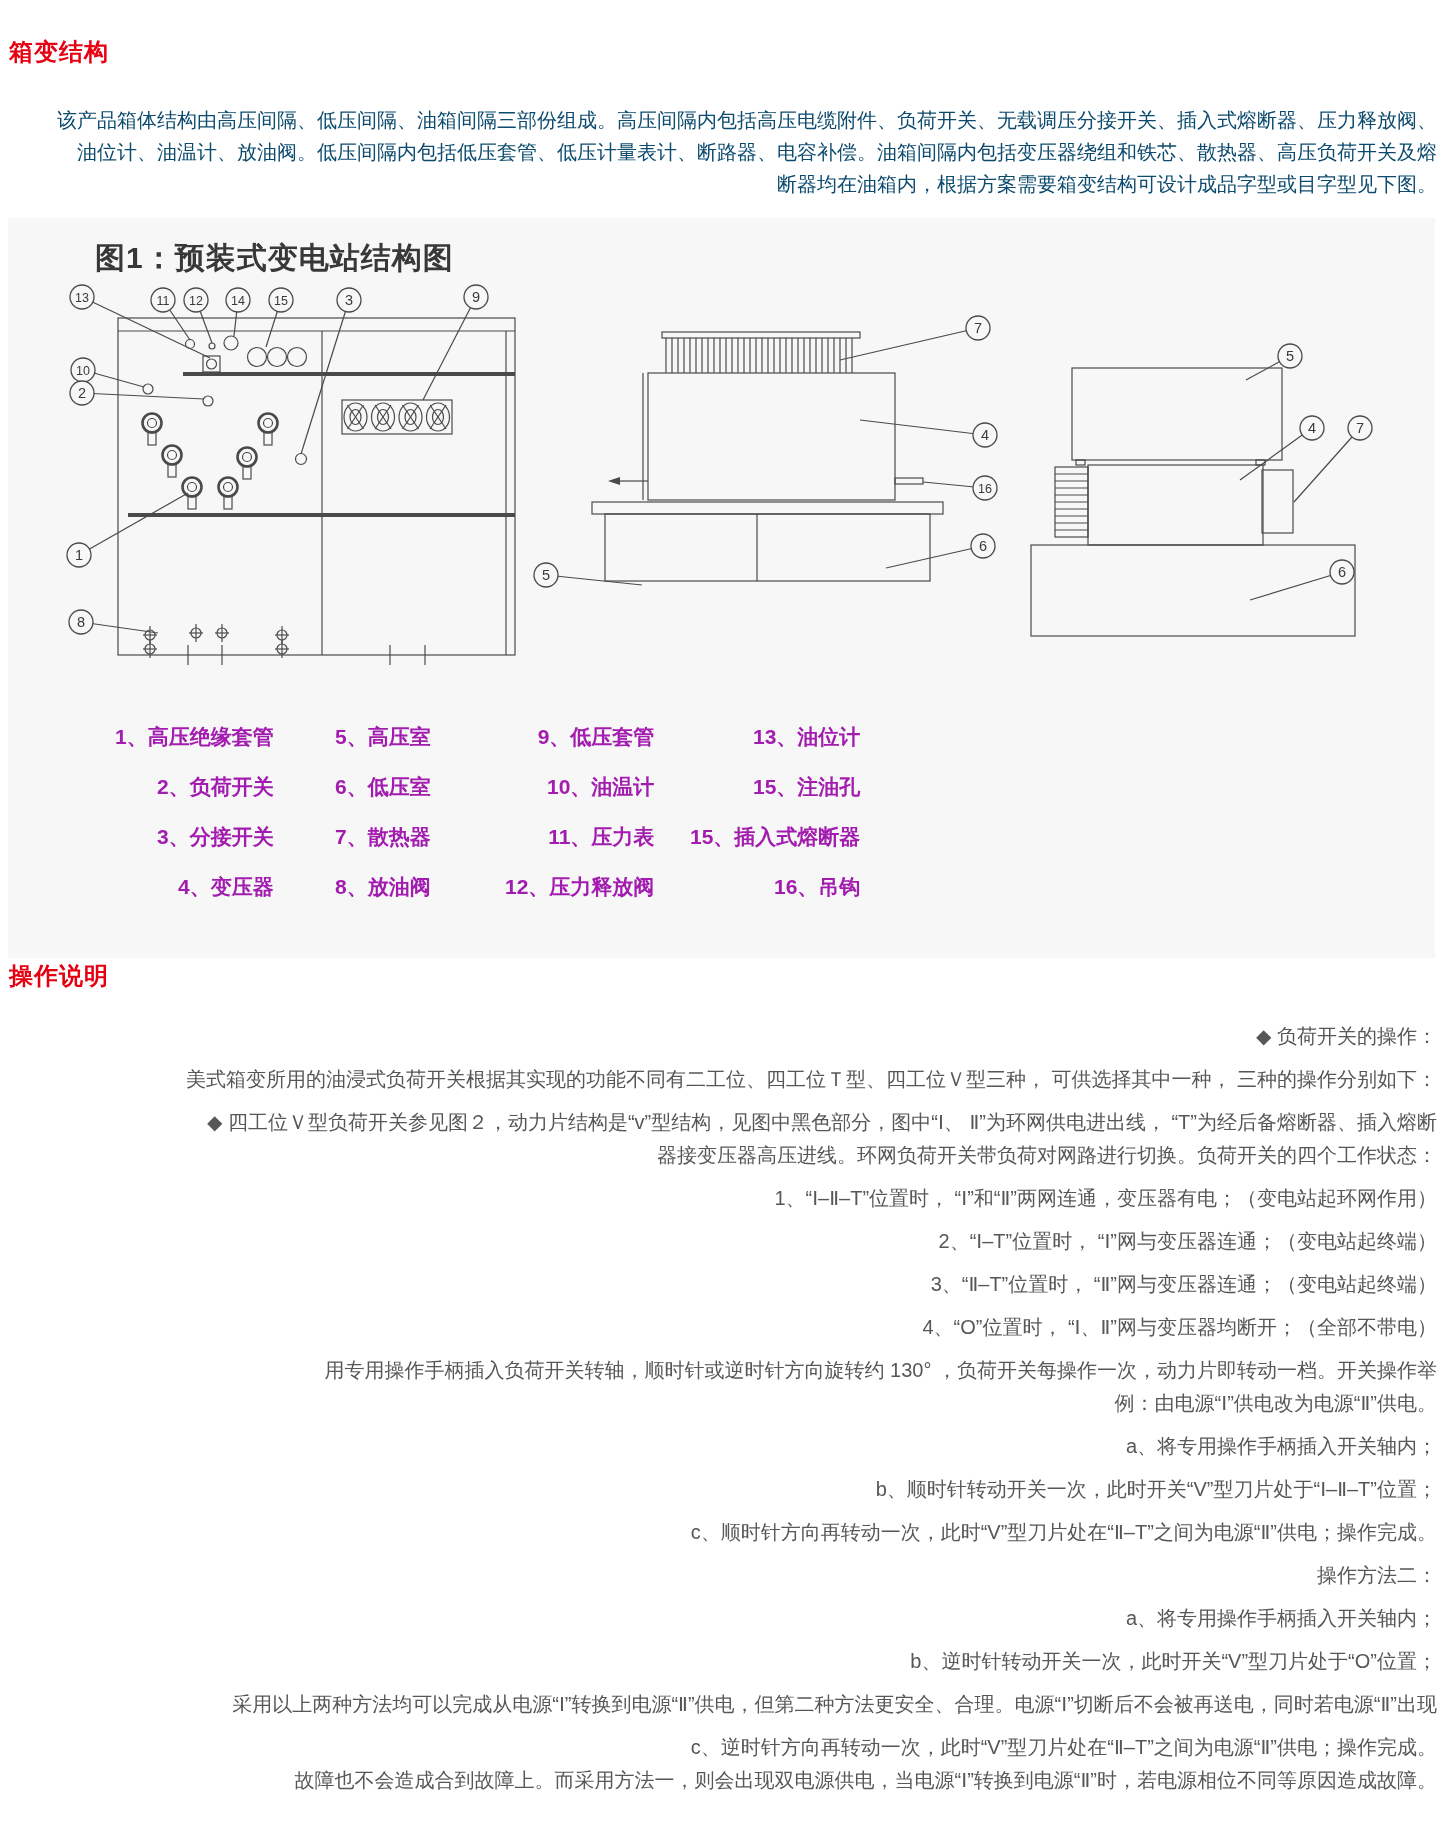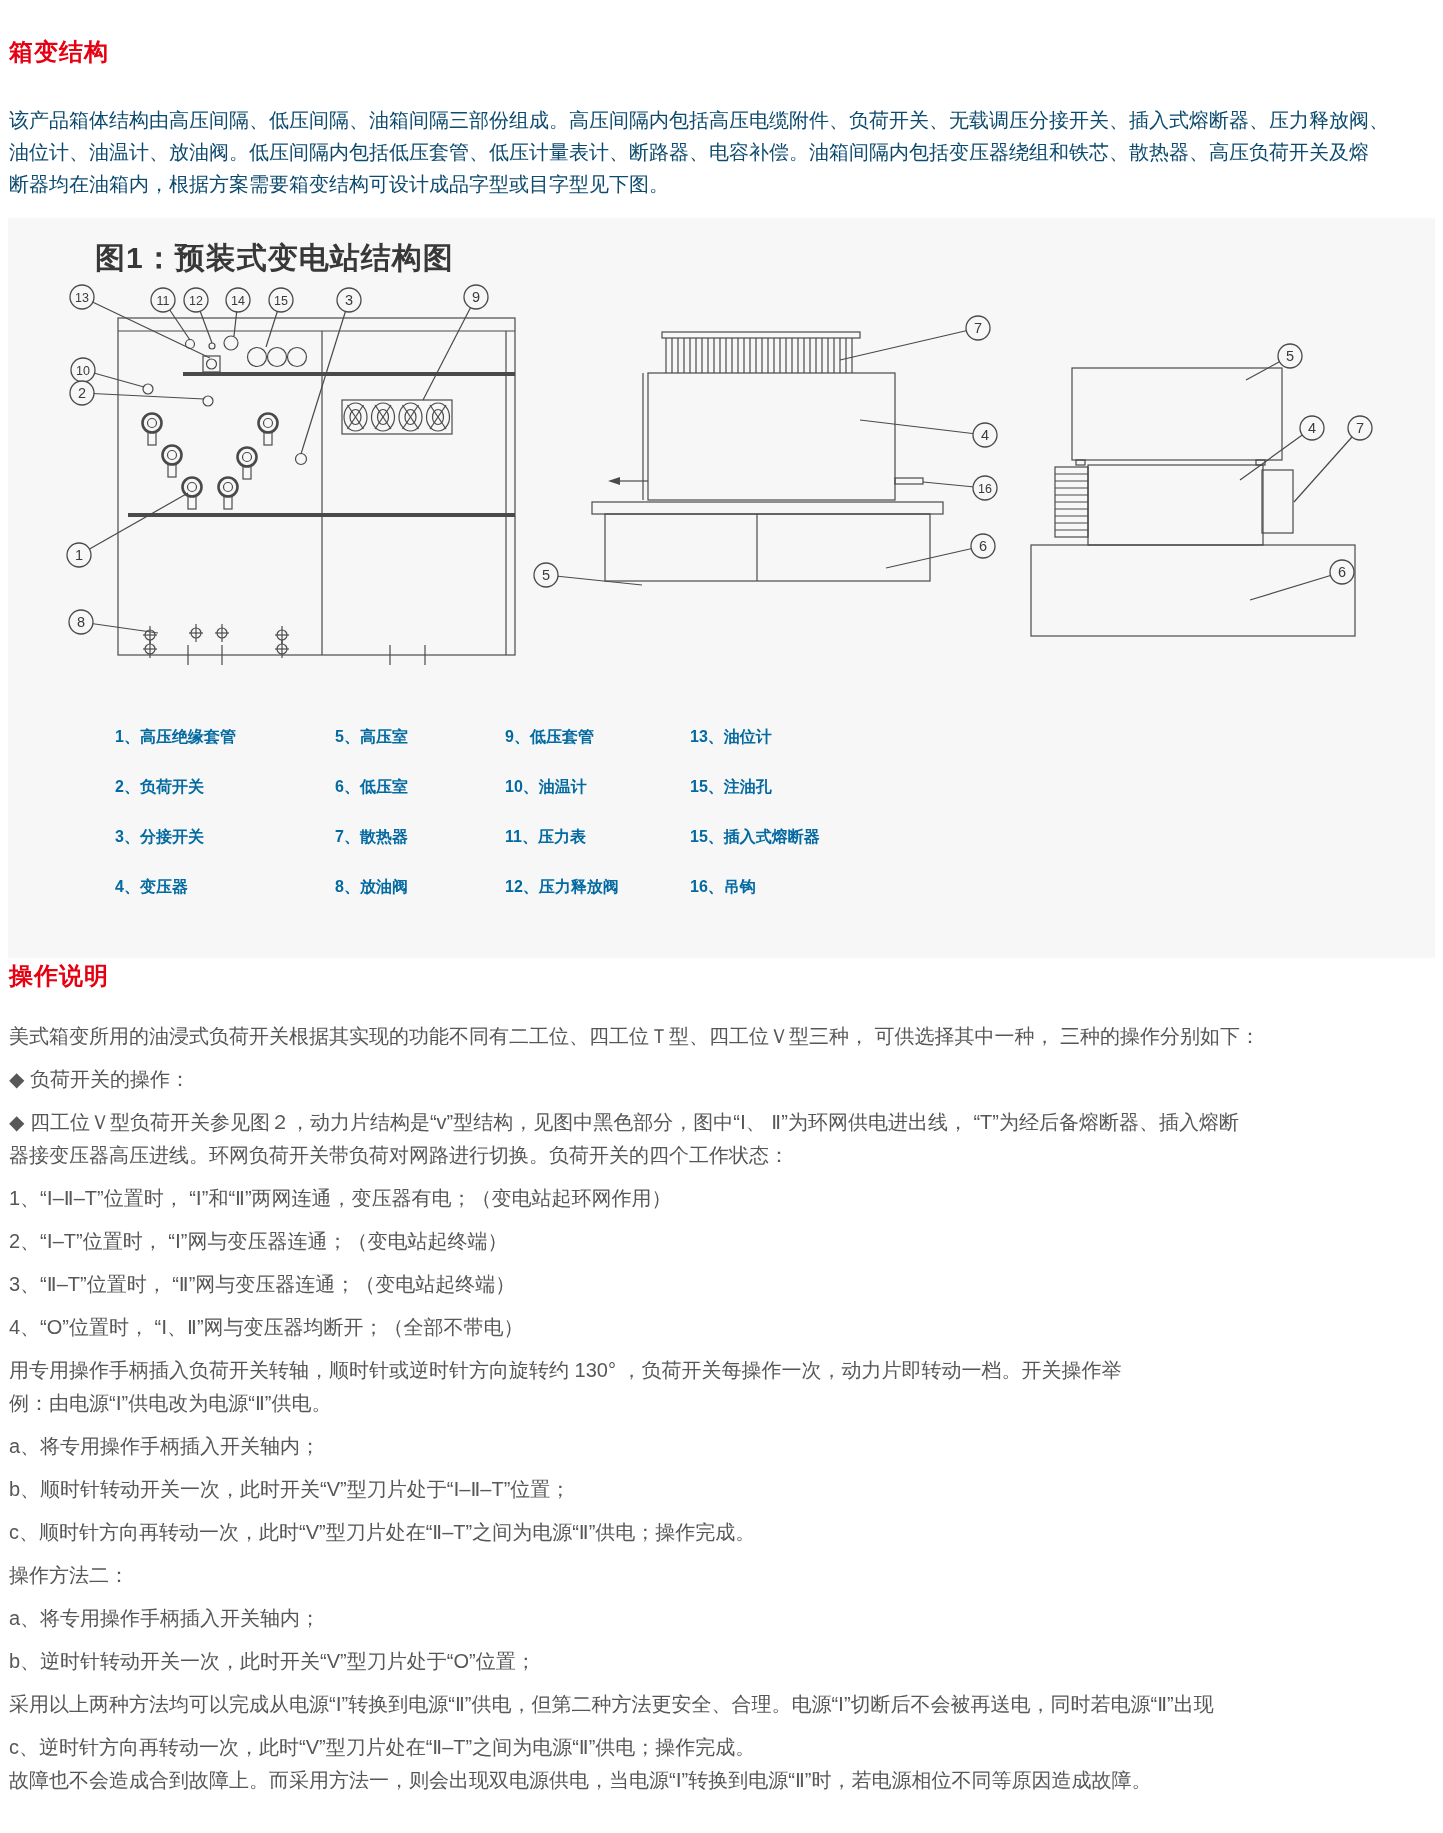--- a/index.html
+++ b/index.html
@@ -1,19 +1,19 @@
 <!DOCTYPE html>
 <html><head>
 <meta charset="utf-8">
 <style>
   * { margin:0; padding:0; box-sizing:border-box; }
   html,body { background:#ffffff; overflow-x:hidden; }
   .page {
     position:relative; width:1443px; height:1833px; background:#ffffff;
-    font-family:"Liberation Sans","DejaVu Sans",sans-serif; color:#575757;
+    font-family:"Liberation Sans","DejaVu Sans",sans-serif; color:#575757;text-align:right;
   }
   .sec-title {
     position:absolute; left:9px; font-size:24px; font-weight:bold; color:#e60012;
     letter-spacing:1px;
   }
   #sec1-title { top:36px; }
   #sec2-title { top:960px; }
   .intro {
     position:absolute; left:9px; top:104px; width:1428px;
     font-size:20px; line-height:32px; color:#0c4a6e;
@@ -39,22 +39,22 @@
     stroke:none; fill:#3a3a3a;
     font-family:"Liberation Sans","DejaVu Sans",sans-serif;
   }
   .legend { position:absolute; top:507px; left:0; width:100%; }
   .legend-col { position:absolute; top:0; }
   .legend-col:nth-child(1){ left:107px; }
   .legend-col:nth-child(2){ left:327px; }
   .legend-col:nth-child(3){ left:497px; }
   .legend-col:nth-child(4){ left:682px; }
   .legend-item {
-    height:24px; line-height:24px; margin-top:26px; font-size:16px;
-    font-weight:bold; color:#0369a1; white-space:nowrap;
+    height:24px; line-height:24px; margin-top:26px; font-size:21px;
+    font-weight:bold; color:#a21caf; white-space:nowrap;
   }
   .legend-item:first-child { margin-top:0; }
   .operations {
     position:absolute; left:9px; top:1024px; width:1428px;
     font-size:20px; color:#575757;
   }
   .op-line { height:25px; line-height:25px; margin-top:18px; white-space:nowrap; }
   .op-line.cont { margin-top:8px; }
   .op-line:first-child { margin-top:0; }
 </style>
@@ -393,22 +393,22 @@
           <div class="legend-item">15、注油孔</div>
           <div class="legend-item">15、插入式熔断器</div>
           <div class="legend-item">16、吊钩</div>
         </div>
       </div>
   </div>
 
   <div class="sec-title" id="sec2-title">操作说明</div>
 
   <div class="operations">
+      <div class="op-line">◆  负荷开关的操作：</div>
       <div class="op-line">美式箱变所用的油浸式负荷开关根据其实现的功能不同有二工位、四工位Ｔ型、四工位Ｖ型三种， 可供选择其中一种， 三种的操作分别如下：</div>
-      <div class="op-line">◆  负荷开关的操作：</div>
       <div class="op-line">◆  四工位Ｖ型负荷开关参见图２，动力片结构是“v”型结构，见图中黑色部分，图中“Ⅰ、 Ⅱ”为环网供电进出线， “T”为经后备熔断器、插入熔断</div>
       <div class="op-line cont">器接变压器高压进线。环网负荷开关带负荷对网路进行切换。负荷开关的四个工作状态：</div>
       <div class="op-line">1、“Ⅰ–Ⅱ–T”位置时， “Ⅰ”和“Ⅱ”两网连通，变压器有电；（变电站起环网作用）</div>
       <div class="op-line">2、“Ⅰ–T”位置时， “Ⅰ”网与变压器连通；（变电站起终端）</div>
       <div class="op-line">3、“Ⅱ–T”位置时， “Ⅱ”网与变压器连通；（变电站起终端）</div>
       <div class="op-line">4、“O”位置时， “Ⅰ、Ⅱ”网与变压器均断开；（全部不带电）</div>
       <div class="op-line">用专用操作手柄插入负荷开关转轴，顺时针或逆时针方向旋转约 130°  ，负荷开关每操作一次，动力片即转动一档。开关操作举</div>
       <div class="op-line cont">例：由电源“Ⅰ”供电改为电源“Ⅱ”供电。</div>
       <div class="op-line">a、将专用操作手柄插入开关轴内；</div>
       <div class="op-line">b、顺时针转动开关一次，此时开关“V”型刀片处于“Ⅰ–Ⅱ–T”位置；</div>

